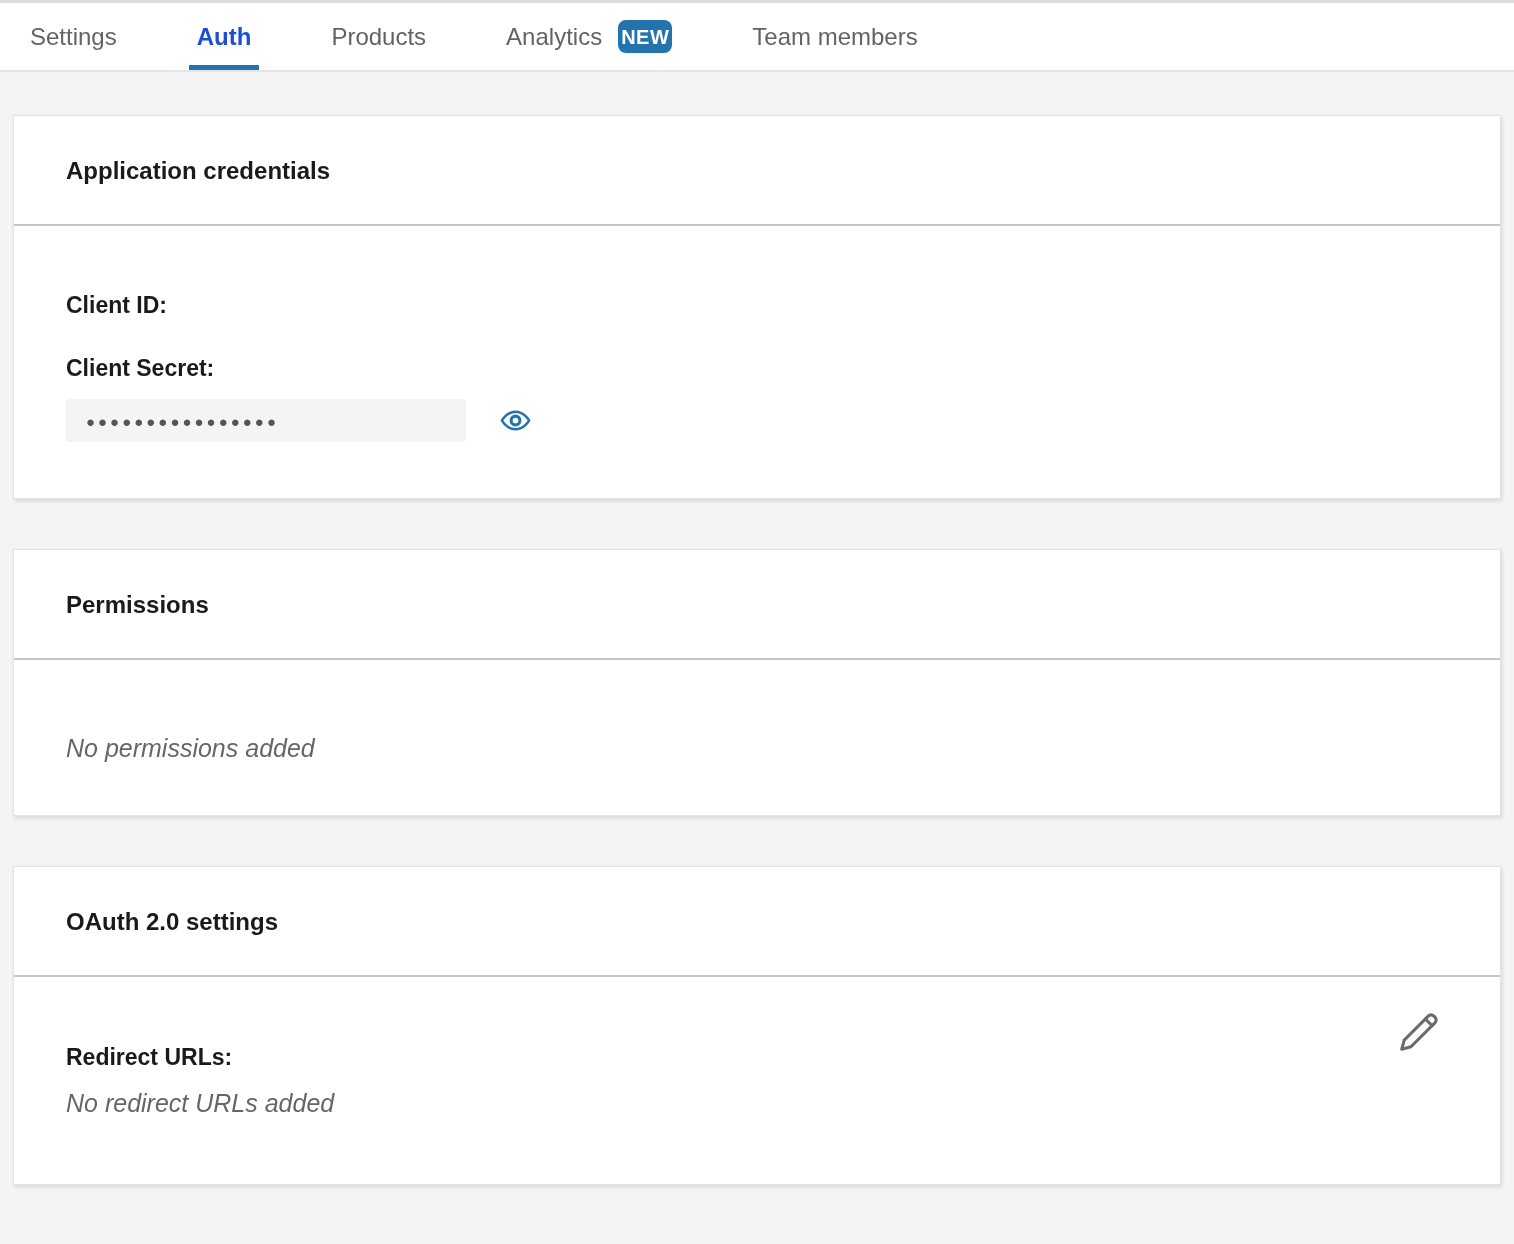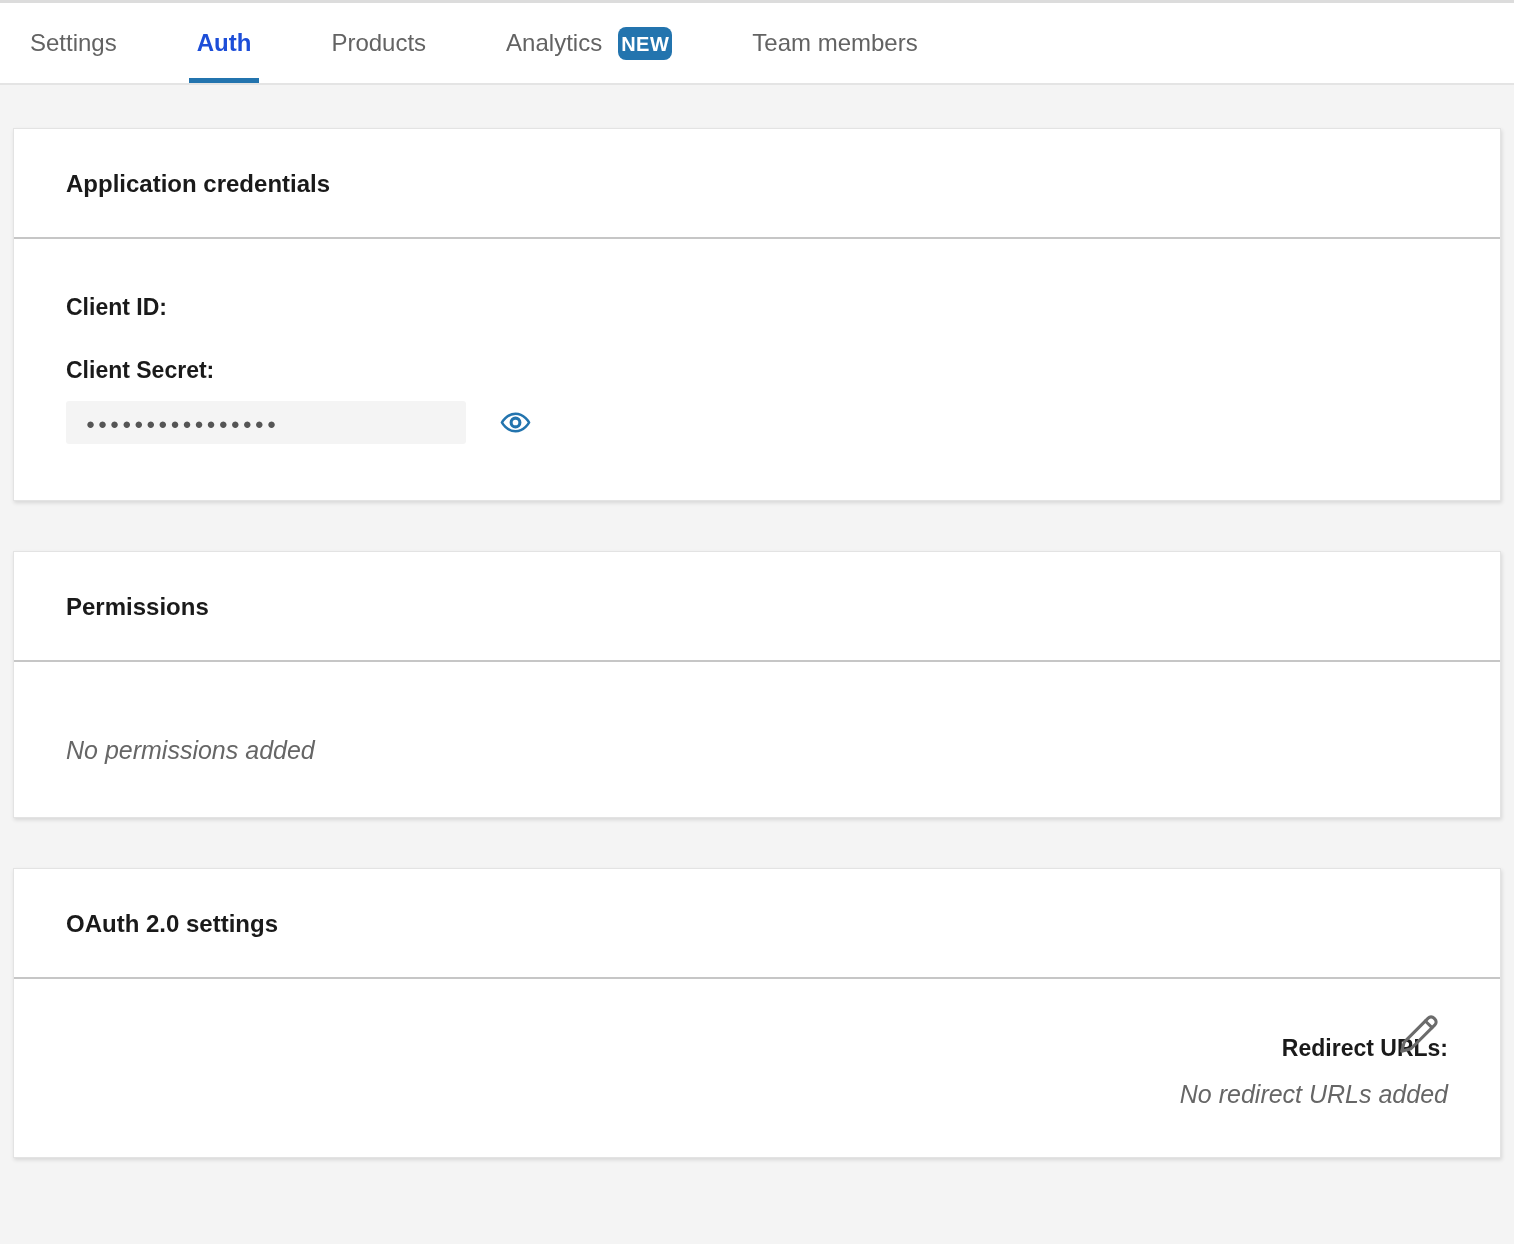--- a/index.html
+++ b/index.html
@@ -9,21 +9,21 @@
     background: #f4f4f4;
     color: #1a1a1a;
   }
   body { min-height: 1244px; }
 
   
   .tabbar {
     background: #ffffff;
     border-top: 3px solid #dcdcdc;
     border-bottom: 2px solid #e4e4e4;
-    height: 85px;
+    height: 72px;
     display: flex;
     align-items: stretch;
     padding-left: 22px;
     gap: 64px;
   }
   .tab {
     display: flex;
     align-items: center;
     padding: 0 8px;
     font-size: 24px;
@@ -65,20 +65,21 @@
     color: #1a1a1a;
     padding: 41px 52px 39px;
     border-bottom: 2px solid #c6c6c6;
   }
   .card-body { padding: 55px 52px 56px; position: relative; }
 
   .field-label {
     font-size: 23px;
     font-weight: 700;
     color: #1a1a1a;
+    margin-top: 11px;
   }
   .field-box {
     margin-top: 17px;
     width: 400px;
     height: 43px;
     background: #f4f4f4;
     border-radius: 3px;
     display: flex;
     align-items: center;
     padding: 0 20px;
@@ -104,21 +105,21 @@
     display: flex;
     align-items: center;
   }
 
   .empty-text {
     font-size: 25px;
     font-style: italic;
     color: #666666;
   }
   .permissions-body { padding: 74px 52px 52px; }
-  .oauth-body { padding: 56px 52px 48px; text-align: right; }
+  .oauth-body { padding: 56px 52px 66px; }
   .oauth-body .empty-text { margin-top: 18px; }
 
   .edit-btn {
     position: absolute;
     top: 32px;
     right: 58px;
     background: none;
     border: none;
     padding: 0;
     cursor: pointer;

